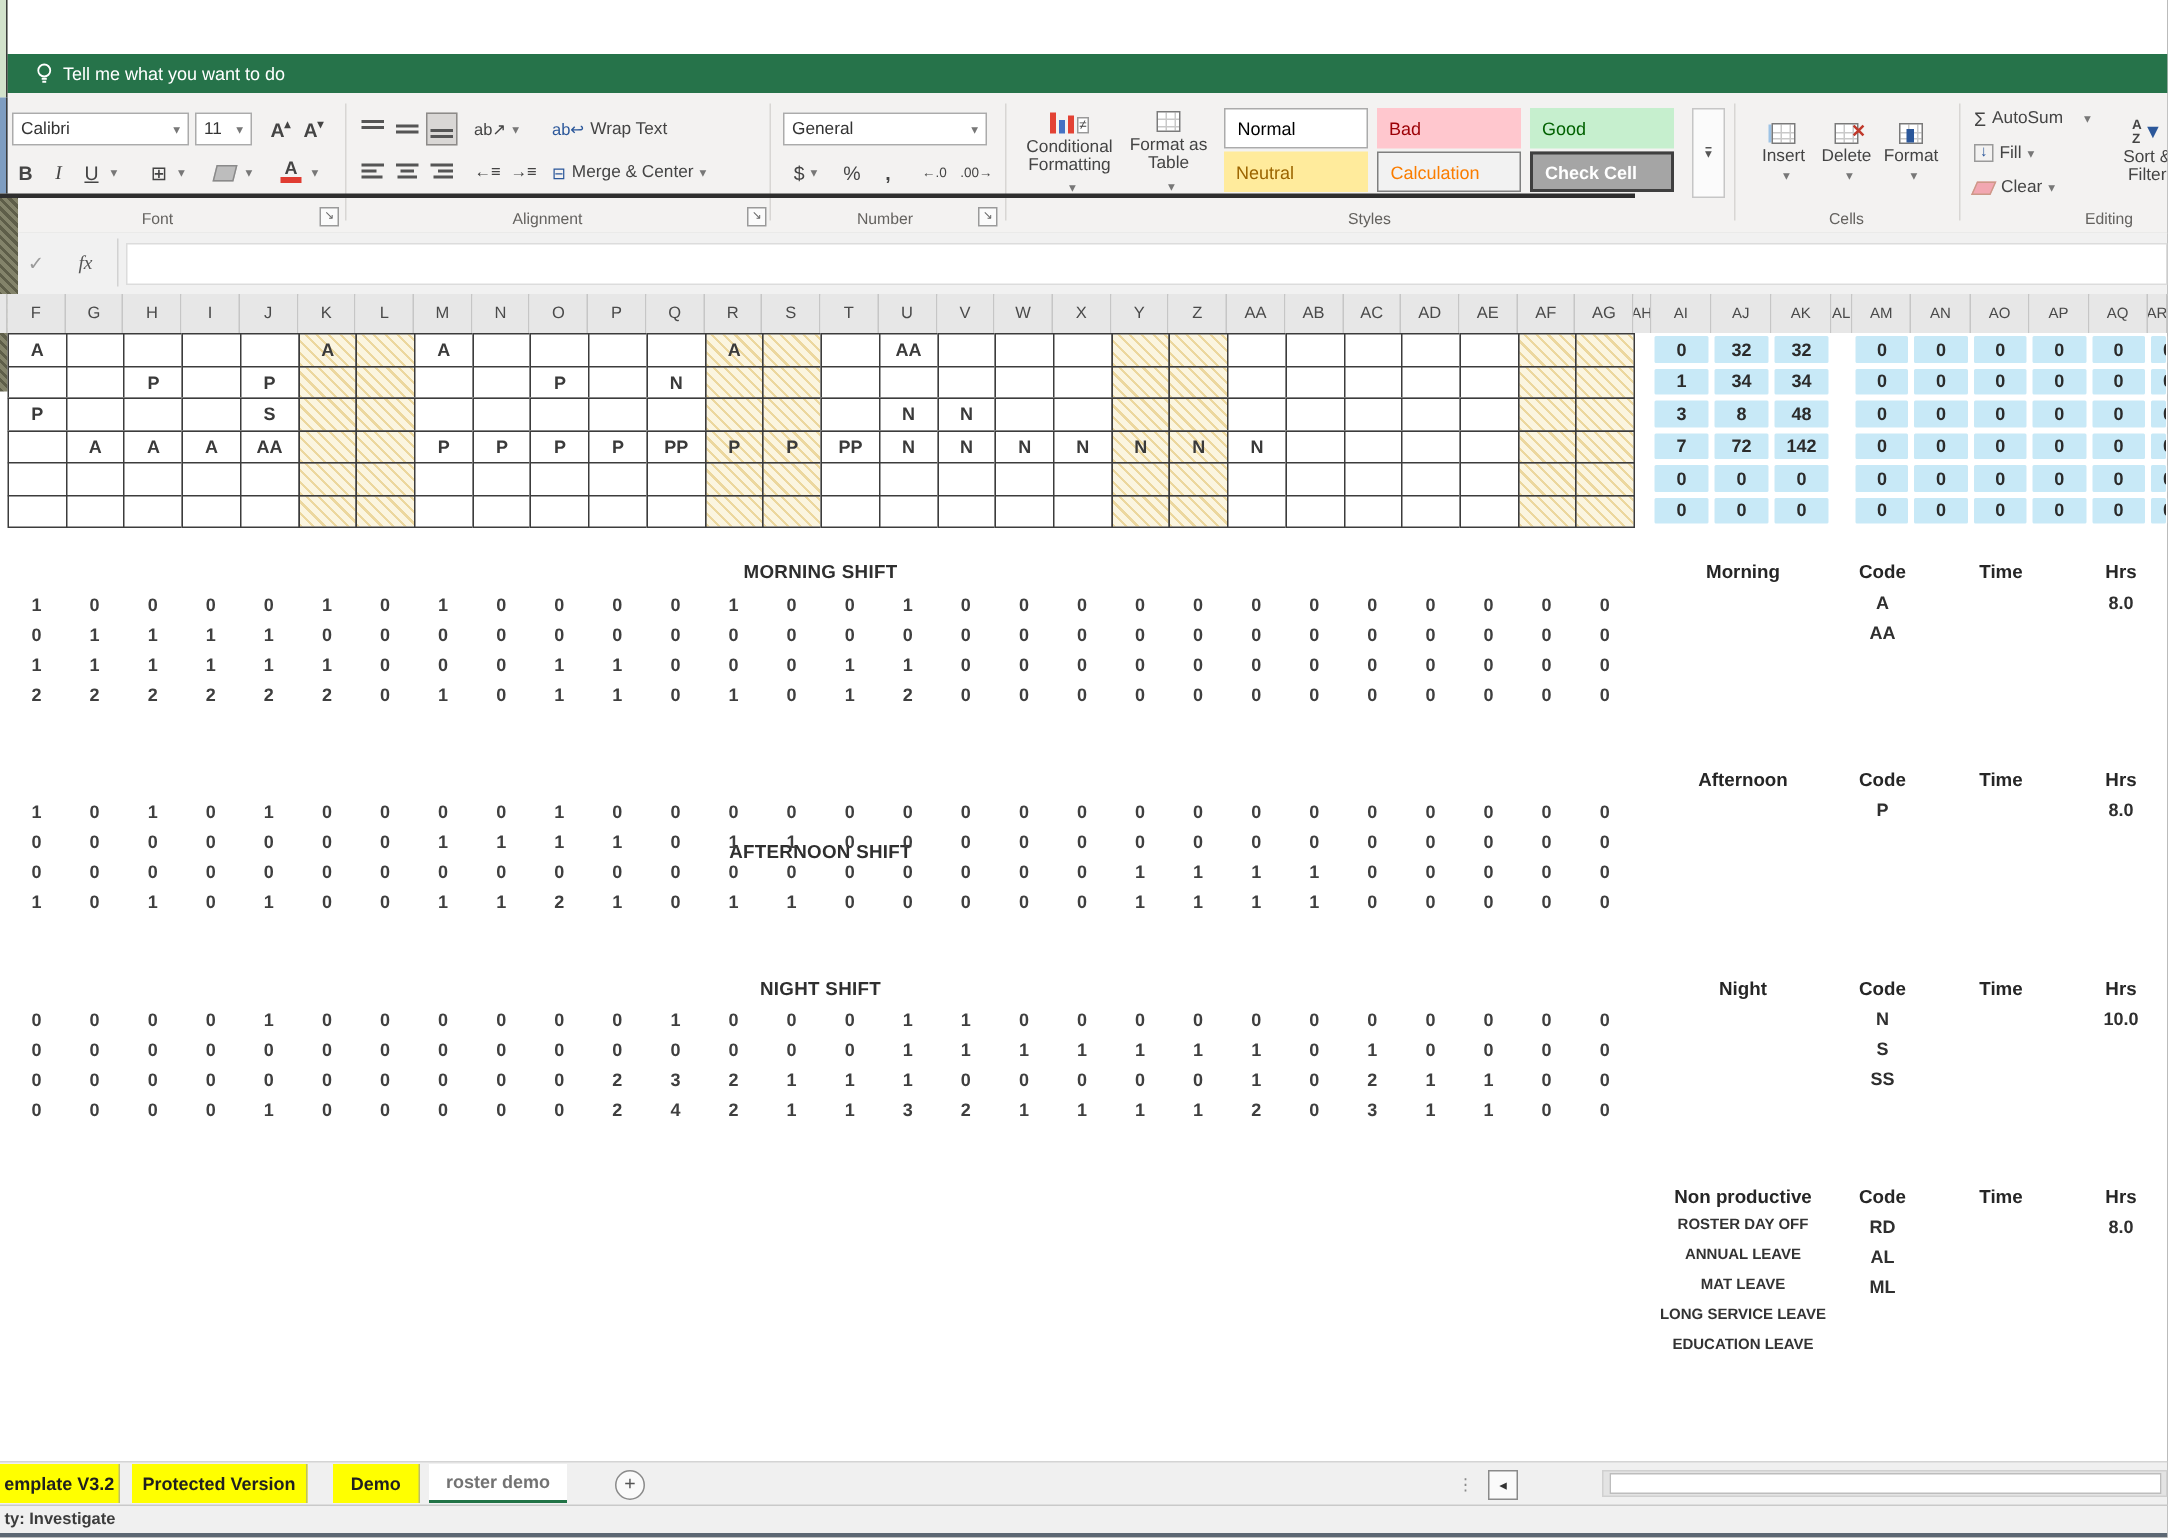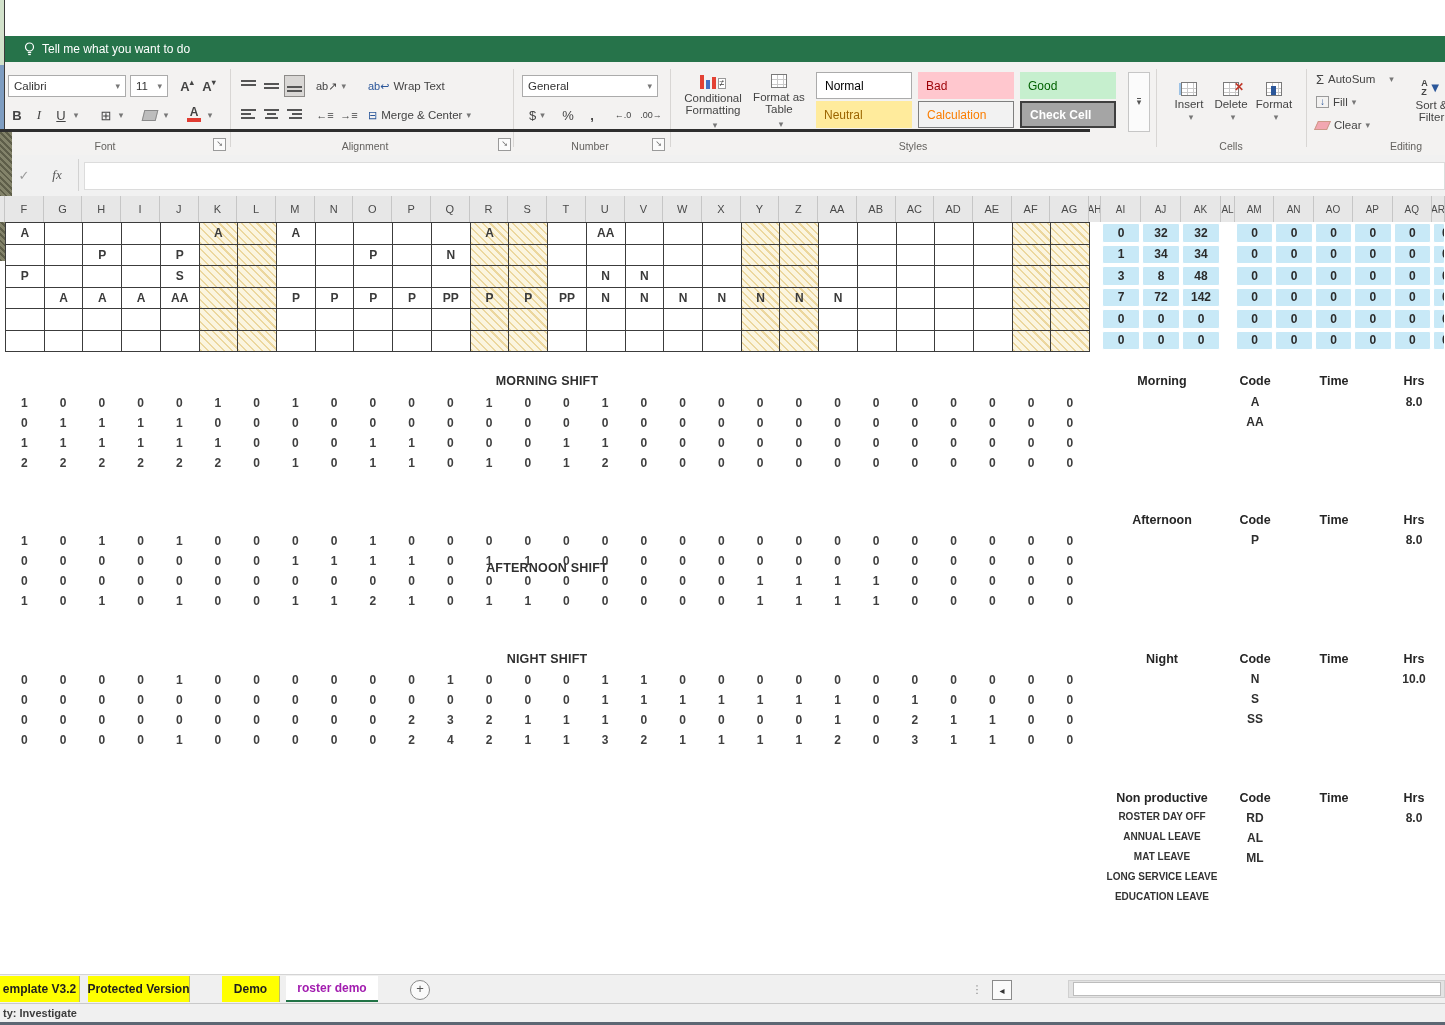--- a/index.html
+++ b/index.html
@@ -49,21 +49,21 @@
   .num{position:absolute;text-align:center;font-size:12px;font-weight:700;color:#3f3f3f;height:16px;line-height:16px;}
   .sectitle{position:absolute;text-align:center;font-size:12.5px;font-weight:700;color:#2f2f2f;letter-spacing:.2px;}
   .legendhead{position:absolute;text-align:center;font-size:12.5px;font-weight:700;color:#262626;}
   .codeval{position:absolute;text-align:center;font-size:12px;font-weight:700;color:#2f2f2f;}
   .npname{position:absolute;text-align:center;font-size:10px;font-weight:600;color:#333;}
   
   #tabbar{position:absolute;left:0;top:974px;width:1445px;height:29px;background:#f0f0f0;border-top:1px solid #d4d4d4;}
   .sheettab{position:absolute;top:1px;height:26px;display:flex;align-items:center;justify-content:center;
        font-size:12px;font-weight:700;box-sizing:border-box;overflow:hidden;white-space:nowrap;cursor:default;}
   .yellowtab{background:#ffff00;color:#1f1f1f;border-right:1px solid #bdbd6a;}
-  .activetab{background:#fff;color:#a21caf;border-bottom:2.5px solid #217346;}
+  .activetab{background:#fff;color:#737373;border-bottom:2.5px solid #217346;}
   #addsheet{position:absolute;left:410px;top:5px;width:18px;height:18px;border:1px solid #8a8a8a;border-radius:50%;
        color:#555;font-size:13px;line-height:16px;text-align:center;background:#fafafa;}
   #hscroll-track{position:absolute;left:1068px;top:5px;width:377px;height:18px;background:#e3e3e3;border:1px solid #d0d0d0;box-sizing:border-box;}
   #hscroll-thumb{position:absolute;left:4px;top:1px;width:368px;height:14px;background:#fff;border:1px solid #bdbdbd;box-sizing:border-box;}
   #statusbar{position:absolute;left:0;top:1003px;width:1445px;height:22px;background:#f0f0f0;border-top:1px solid #c9c9c9;}
   #statusbar .txt{position:absolute;left:3px;top:3px;font-size:11px;font-weight:700;color:#3c3c3c;}
   #bottomedge{position:absolute;left:0;top:1022px;width:1445px;height:3px;background:#5c6773;}
 </style>
 </head>
 <body>
@@ -901,21 +901,21 @@
       <div class="npname" style="left: 1095px; top: 851px; width: 134px;">MAT LEAVE</div>
       <div class="codeval" style="left: 1213px; top: 851px; width: 84px;">ML</div>
       <div class="npname" style="left: 1095px; top: 871px; width: 134px;">LONG SERVICE LEAVE</div>
       <div class="npname" style="left: 1095px; top: 891px; width: 134px;">EDUCATION LEAVE</div>
       <div class="codeval" style="left: 1384px; top: 811px; width: 60px;">8.0</div>
     </div>
 
   <div id="tabbar">
     <div id="tabs-holder">
         <div class="sheettab yellowtab" style="left: 0px; width: 80px;">emplate V3.2</div>
-        <div class="sheettab yellowtab" style="left: 88px; width: 102px;">Protected Version</div>
+        <div class="sheettab yellowtab" style="left: 88px; width: 117px;">Protected Version</div>
         <div class="sheettab yellowtab" style="left: 222px; width: 58px;">Demo</div>
         <div class="sheettab activetab" style="left: 286px; width: 92px;">roster demo</div>
       </div>
     <div id="addsheet">+</div>
     <div class="rbtn" style="left:972px;top:4px;width:10px;height:20px;color:#8a8a8a;font-size:11px;">⋮</div>
     <div class="rbtn" style="left:992px;top:5px;width:18px;height:18px;border:1px solid #8a8a8a;background:#fafafa;font-size:10px;color:#333;">◂</div>
     <div id="hscroll-track">
       <div id="hscroll-thumb"></div>
     </div>
   </div>

